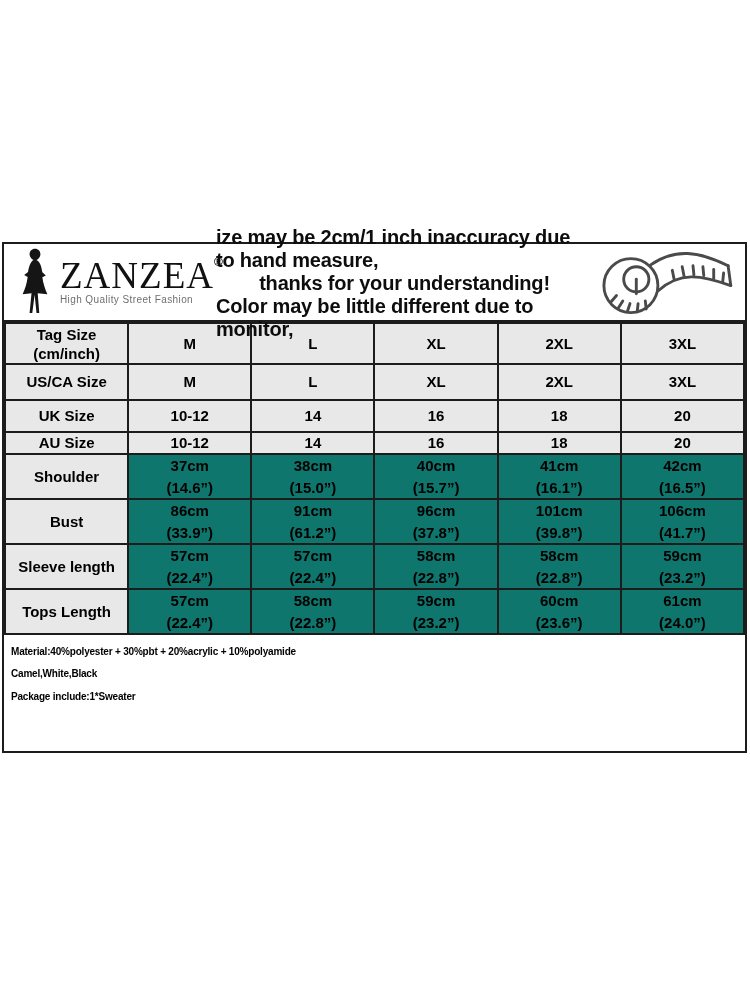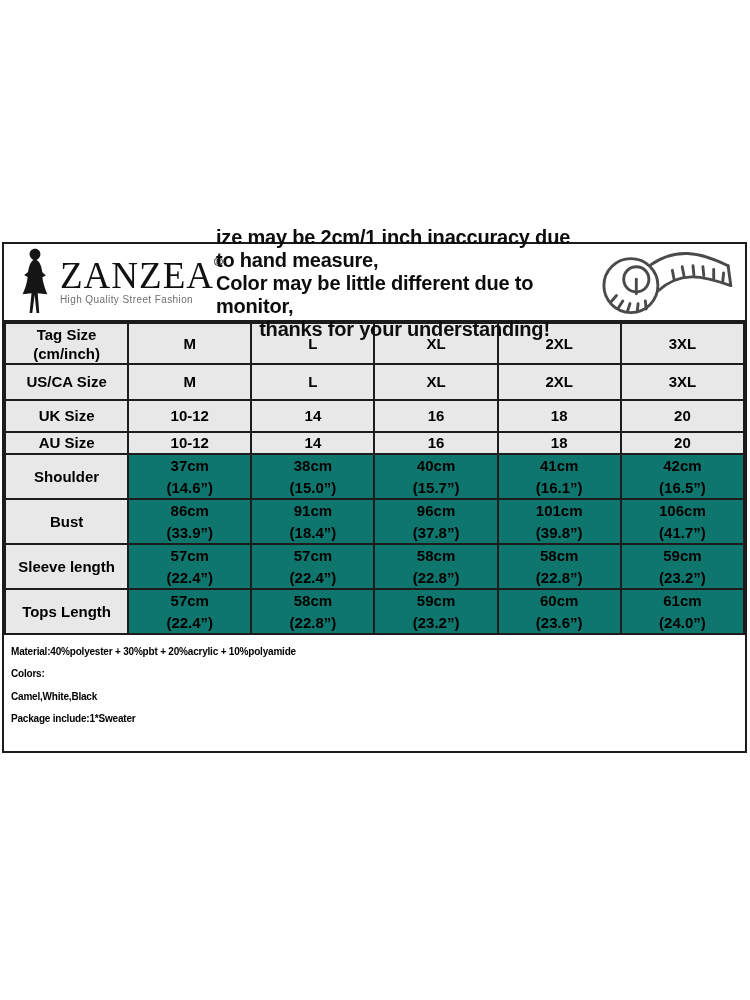--- a/index.html
+++ b/index.html
@@ -70,22 +70,22 @@
           <div class="brand-row">
             <span class="brand-name">ZANZEA</span>
             <span class="registered-mark">®</span>
           </div>
           <div class="brand-tagline">High Quality Street Fashion</div>
         </div>
       </div>
 
       <div class="disclaimer-block">
         <div>ize may be 2cm/1 inch inaccuracy due to hand measure,</div>
+        <div>thanks for your understanding!</div>
         <div>Color may be little different due to monitor,</div>
-        <div>thanks for your understanding!</div>
       </div>
 
       <div class="tape-wrap">
         <svg class="tape-svg" viewBox="0 0 150 80" fill="none" stroke="#4a4a4a" stroke-width="3.2" stroke-linecap="round" stroke-linejoin="round">
           <circle cx="36" cy="44" r="30"></circle>
           <circle cx="42" cy="37" r="14"></circle>
           <path d="M42 37 L42 53"></path>
           <path d="M58 21 C 85 2 112 6 144 22"></path>
           <path d="M66 50 C 90 28 114 32 147 44"></path>
           <path d="M144 22 L147 44"></path>
@@ -150,21 +150,21 @@
           <td>41cm
 (16.1”)</td>
           <td>42cm
 (16.5”)</td>
         </tr>
         <tr>
           <th>Bust</th>
           <td>86cm
 (33.9”)</td>
           <td>91cm
-(18.4”)</td>
+(61.2”)</td>
           <td>96cm
 (37.8”)</td>
           <td>101cm
 (39.8”)</td>
           <td>106cm
 (41.7”)</td>
         </tr>
         <tr>
           <th>Sleeve length</th>
           <td>57cm
@@ -189,19 +189,18 @@
           <td>60cm
 (23.6”)</td>
           <td>61cm
 (24.0”)</td>
         </tr>
       </tbody>
     </table>
 
     <div class="details-block">
       <div>Material:40%polyester + 30%pbt + 20%acrylic + 10%polyamide</div>
-      <div>Colors:</div>
       <div>Camel,White,Black</div>
       <div>Package include:1*Sweater</div>
     </div>
 
   </div>
 </div>
 
 </body></html>

